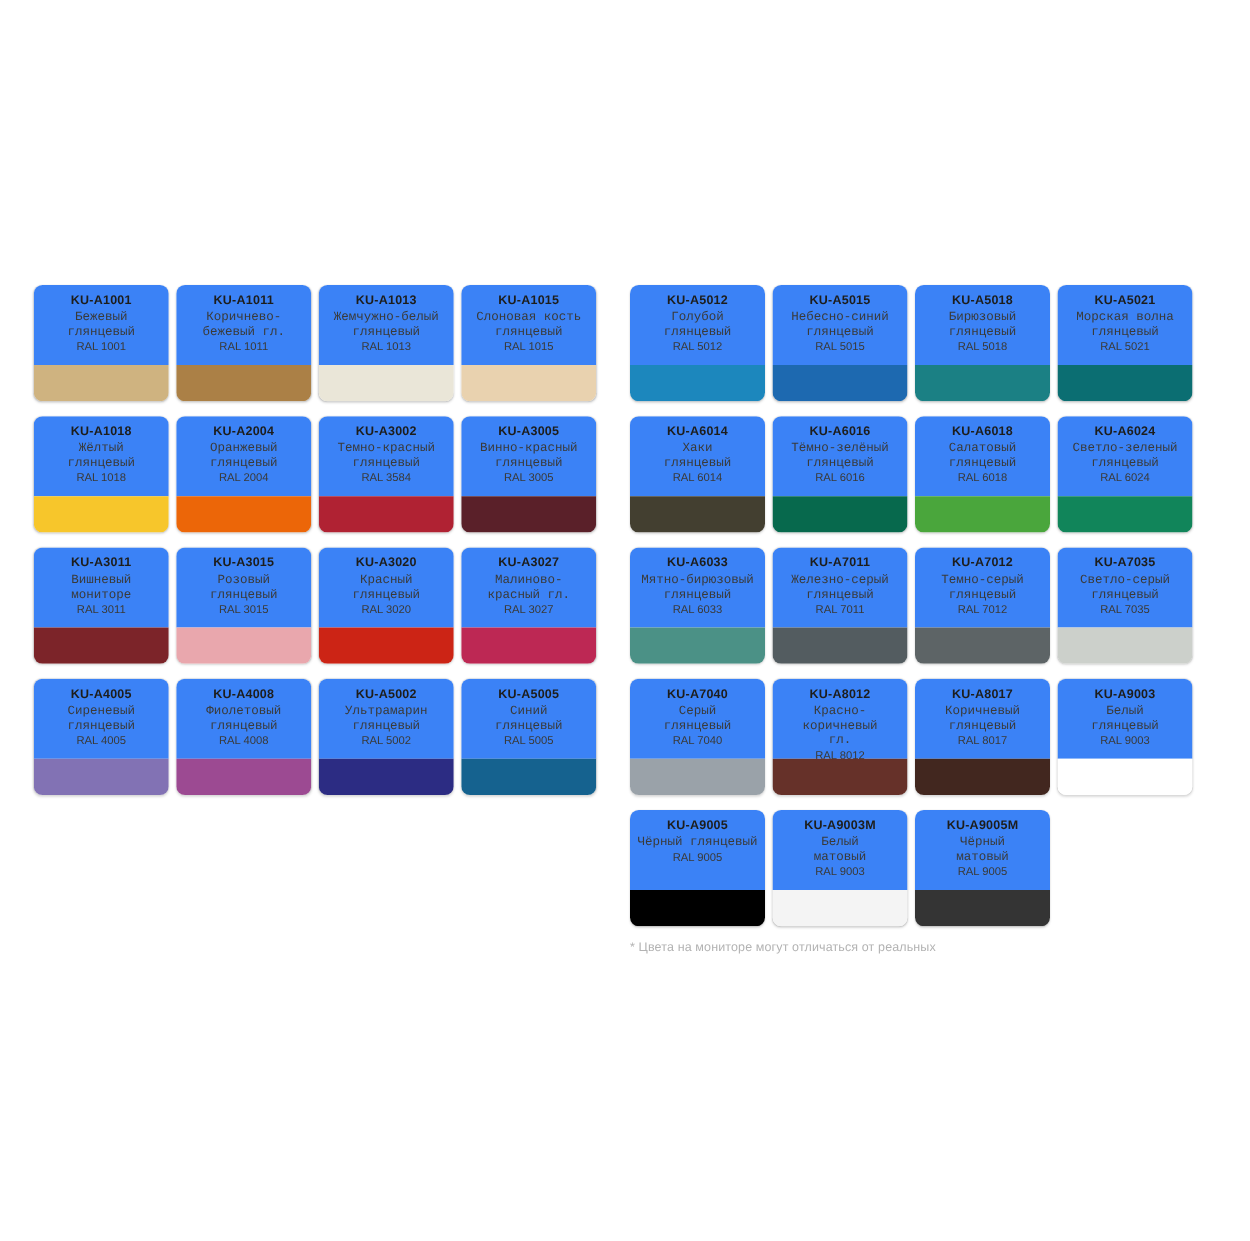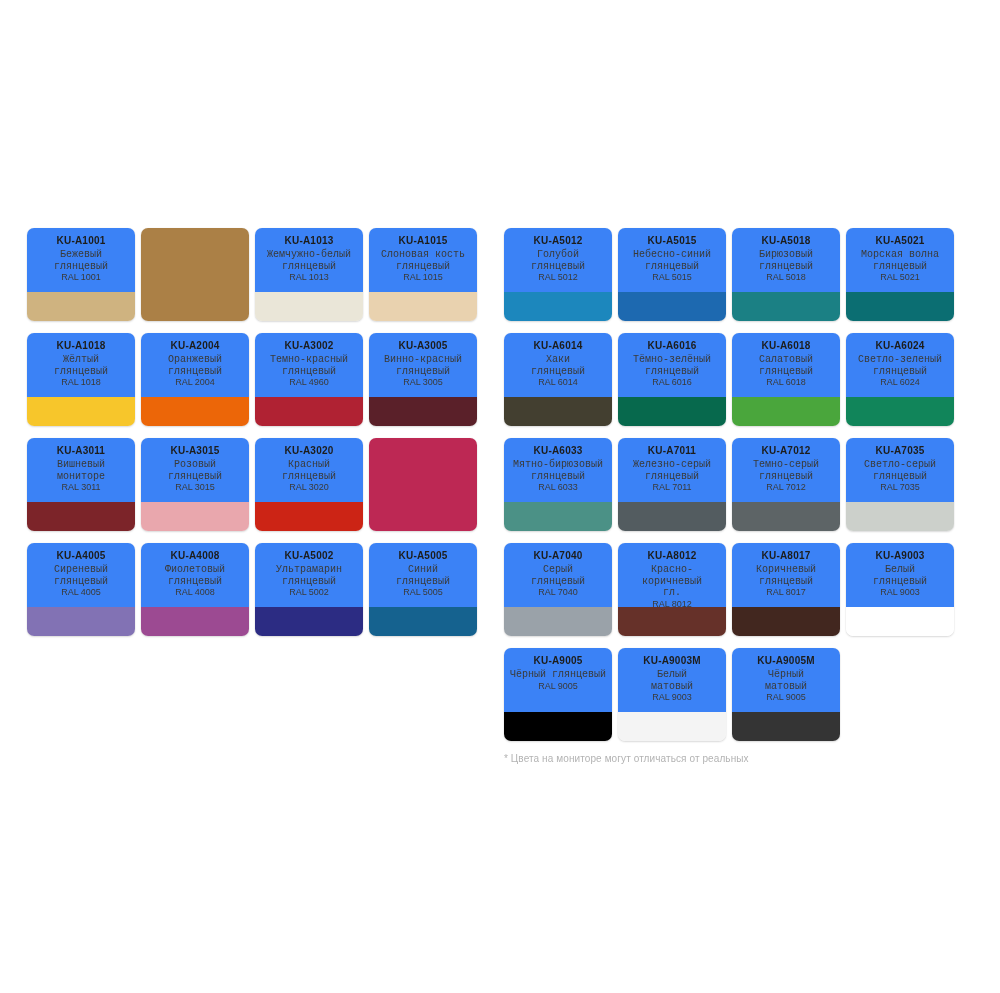--- a/index.html
+++ b/index.html
@@ -100,20 +100,26 @@
       <div class="card">
         <div class="card-text">
           <div class="code">KU-A1001</div>
           <div class="desc">Бежевый
 глянцевый</div>
           <div class="ral">RAL 1001</div>
         </div>
         <div class="swatch" style="background: rgb(207, 179, 128);"></div>
       </div>
       <div class="card">
+        <div class="card-text">
+          <div class="code">KU-A1011</div>
+          <div class="desc">Коричнево-
+бежевый гл.</div>
+          <div class="ral">RAL 1011</div>
+        </div>
         <div class="swatch" style="background: rgb(171, 128, 70);"></div>
       </div>
       <div class="card">
         <div class="card-text">
           <div class="code">KU-A1013</div>
           <div class="desc">Жемчужно-белый
 глянцевый</div>
           <div class="ral">RAL 1013</div>
         </div>
         <div class="swatch" style="background: rgb(234, 230, 216);"></div>
@@ -143,21 +149,21 @@
 глянцевый</div>
           <div class="ral">RAL 2004</div>
         </div>
         <div class="swatch" style="background: rgb(236, 102, 8);"></div>
       </div>
       <div class="card">
         <div class="card-text">
           <div class="code">KU-A3002</div>
           <div class="desc">Темно-красный
 глянцевый</div>
-          <div class="ral">RAL 4960</div>
+          <div class="ral">RAL 3584</div>
         </div>
         <div class="swatch" style="background: rgb(176, 34, 51);"></div>
       </div>
       <div class="card">
         <div class="card-text">
           <div class="code">KU-A3005</div>
           <div class="desc">Винно-красный
 глянцевый</div>
           <div class="ral">RAL 3005</div>
         </div>
@@ -184,20 +190,26 @@
       <div class="card">
         <div class="card-text">
           <div class="code">KU-A3020</div>
           <div class="desc">Красный
 глянцевый</div>
           <div class="ral">RAL 3020</div>
         </div>
         <div class="swatch" style="background: rgb(204, 36, 21);"></div>
       </div>
       <div class="card">
+        <div class="card-text">
+          <div class="code">KU-A3027</div>
+          <div class="desc">Малиново-
+красный гл.</div>
+          <div class="ral">RAL 3027</div>
+        </div>
         <div class="swatch" style="background: rgb(189, 40, 84);"></div>
       </div>
       <div class="card">
         <div class="card-text">
           <div class="code">KU-A4005</div>
           <div class="desc">Сиреневый
 глянцевый</div>
           <div class="ral">RAL 4005</div>
         </div>
         <div class="swatch" style="background: rgb(130, 114, 180);"></div>

